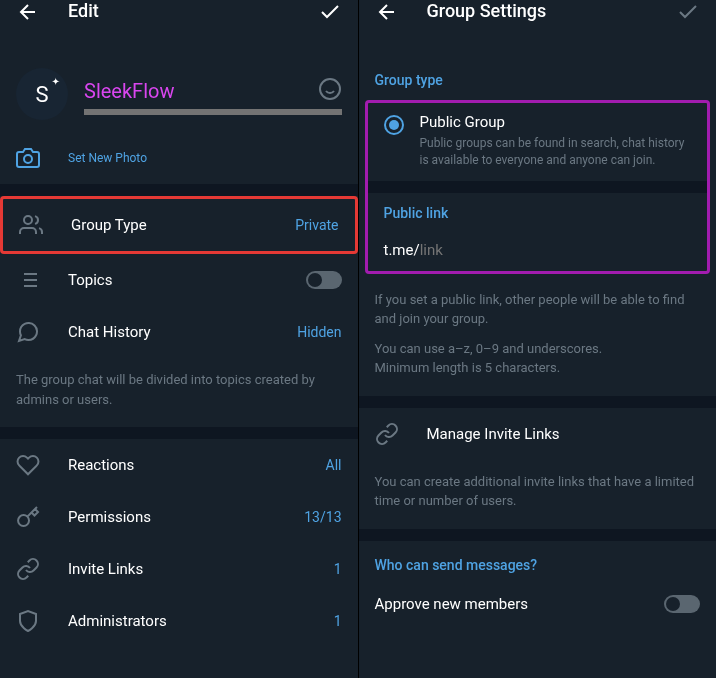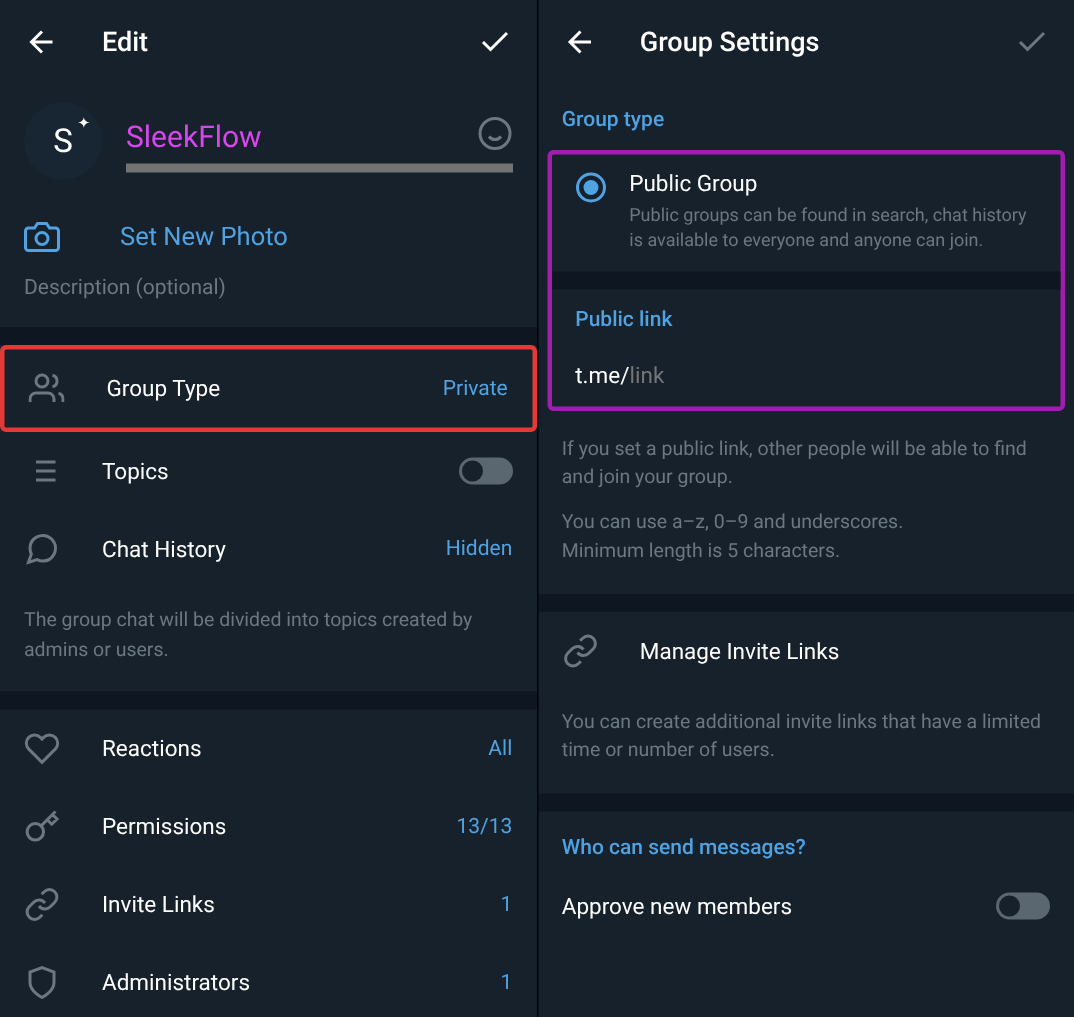--- a/index.html
+++ b/index.html
@@ -1,31 +1,31 @@
 <!DOCTYPE html>
 <html><head>
 <meta charset="utf-8">
 <style>
 *{box-sizing:border-box;margin:0;padding:0;font-family:-apple-system,BlinkMacSystemFont,"Segoe UI",Roboto,sans-serif}
 body{background:#0e1621;color:#fff;display:flex;width:716px;height:678px;overflow:hidden}
 .panel{flex:1;display:flex;flex-direction:column;overflow:hidden}
 .panel-right{border-left:1px solid #000}
-.header{display:flex;align-items:center;height:56px;padding:0 16px;background:#17212b}
+.header{display:flex;height:56px;padding:0 16px;background:#17212b}
 .header .title{font-size:18px;font-weight:500;margin-left:28px;flex:1}
 .icon{display:inline-flex;align-items:center;justify-content:center;width:24px;height:24px;color:#fff}
 .icon svg{width:24px;height:24px;stroke:currentColor;fill:none;stroke-width:2}
 .body{flex:1;overflow-y:auto;background:#17212b}
 .divider{height:12px;background:#0e1621}
 .name-row{display:flex;align-items:center;padding:12px 16px;gap:16px}
 .avatar{width:52px;height:52px;border-radius:50%;background:#182533;display:flex;align-items:center;justify-content:center;font-size:22px;color:#fff;position:relative}
 .avatar-sup{position:absolute;top:8px;right:8px;font-size:10px}
 .name-input-wrap{flex:1;position:relative}
 .name-input{width:100%;background:transparent;border:none;border-bottom:6px solid #737373;color:#d946ef;font-size:20px;padding:6px 28px 6px 0;outline:none}
 .emoji-btn{position:absolute;right:0;top:4px;color:#6b7883}
-.action-row{display:flex;align-items:center;padding:14px 16px;gap:40px;color:#4fa3e3;font-size:17px}
+.action-row{display:flex;align-items:center;padding:14px 16px;gap:28px;color:#4fa3e3;font-size:12px}
 .action-row .icon{color:#4fa3e3}
 .desc-row{padding:0 16px 18px 16px;color:#6b7883;font-size:14px}
 .list-item{display:flex;align-items:center;padding:14px 16px;gap:28px;font-size:15px}
 .list-item .label{flex:1;color:#fff}
 .list-item .value{color:#4fa3e3;font-size:14px}
 .list-item .icon{color:#6b7883}
 .highlight{border:3px solid #e53935;border-radius:4px}
 .info-text{padding:12px 16px 18px 16px;color:#6b7883;font-size:13px;line-height:1.5}
 .toggle{width:36px;height:18px;border-radius:9px;background:#5a6670;position:relative}
 .toggle::after{content:'';position:absolute;width:14px;height:14px;border-radius:50%;background:#17212b;top:2px;left:2px}
@@ -77,21 +77,20 @@
     </div>
     <div class="action-row">
       <span class="icon">
           <svg viewBox="0 0 24 24">
             <path d="M23 19a2 2 0 01-2 2H3a2 2 0 01-2-2V8a2 2 0 012-2h4l2-3h6l2 3h4a2 2 0 012 2z"></path>
             <circle cx="12" cy="13" r="4"></circle>
           </svg>
         </span>
       <span>Set New Photo</span>
     </div>
-    <div class="desc-row">Description (optional)</div>
     <div class="divider"></div>
 
     <div class="highlight">
       <div class="list-item">
         <span class="icon">
             <svg viewBox="0 0 24 24">
               <path d="M17 21v-2a4 4 0 00-4-4H5a4 4 0 00-4 4v2M23 21v-2a4 4 0 00-3-3.87M16 3.13a4 4 0 010 7.75"></path>
               <circle cx="9" cy="7" r="4"></circle>
             </svg>
           </span>

